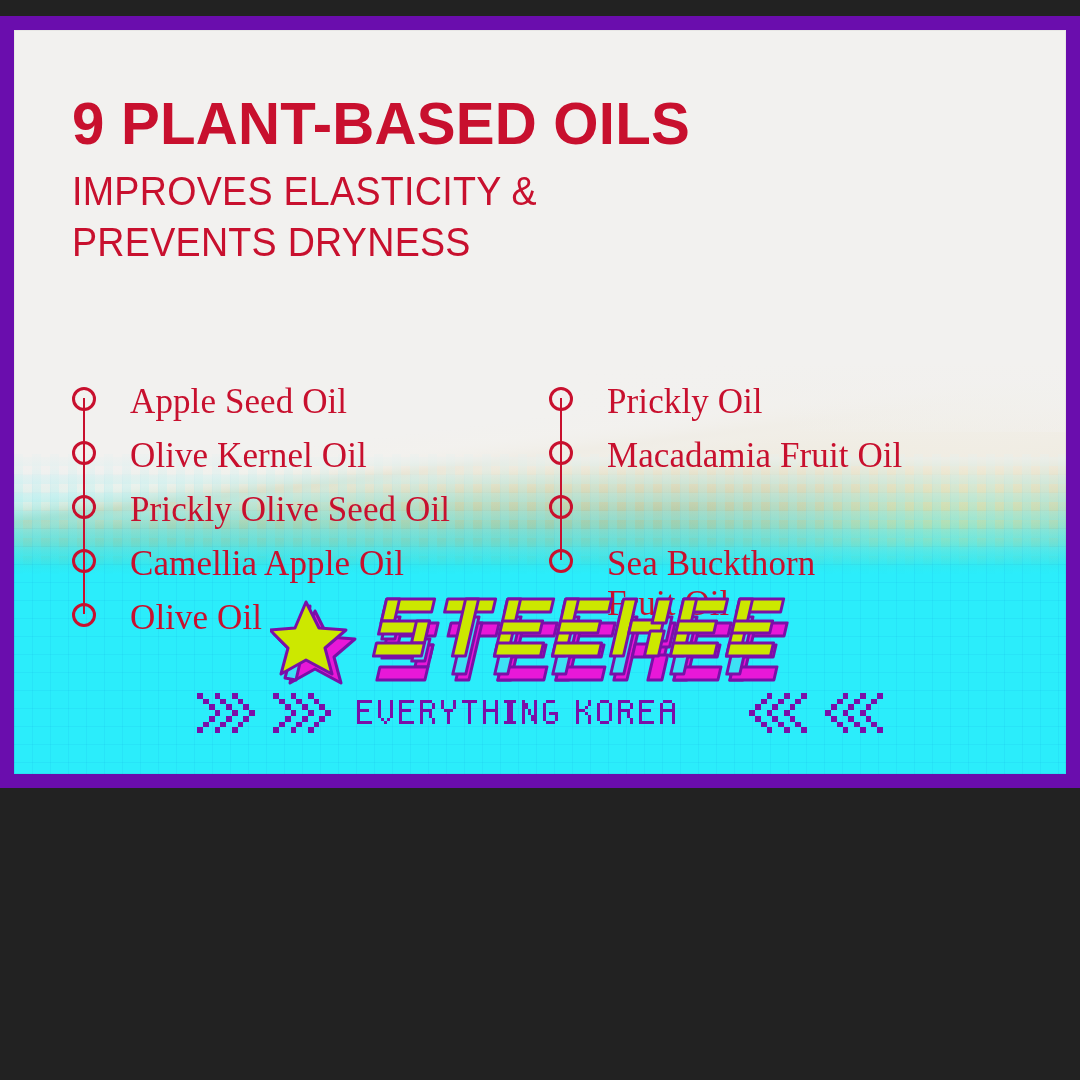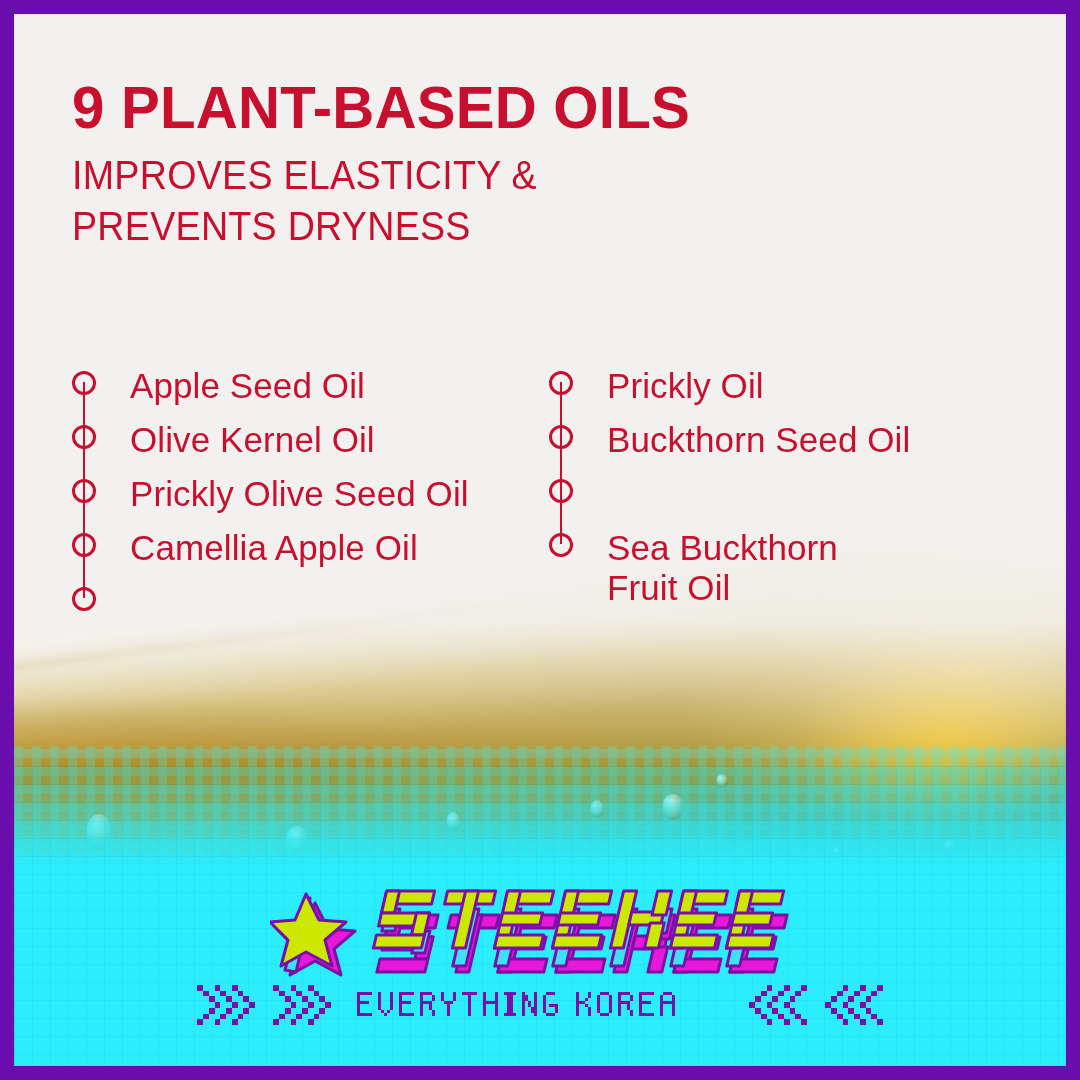--- a/index.html
+++ b/index.html
@@ -1,23 +1,24 @@
 <!DOCTYPE html>
 <html><head>
 <meta charset="utf-8">
 <style>
   html,body{margin:0;padding:0;background:#222;}
   *{box-sizing:border-box;}
 
   .canvas{
     position:relative;
-    width:1080px;height:1080px;
+    width:1080px;height:772px;
     overflow:hidden;
     background:#6A0DAD;
     font-family:"Liberation Sans", sans-serif;
+    margin-top:16px;
   }
 
   
   .inner{
     position:absolute;
     left:14px;top:14px;right:14px;bottom:14px;
     overflow:hidden;
     background:#F2F1EF;
   }
 
@@ -175,21 +176,21 @@
   .col{position:relative;}
   .col-left{width:500px;}
   .col-right{width:500px;}
   .track{
     position:absolute;left:11px;top:16px;width:2px;
     background:#C8102E;
   }
   .col-left  .track{height:216px;}
   .col-right .track{height:162px;}
 
-  ul.oil-list{list-style:none;margin:0;padding:0;position:relative;}
+  ul.oil-list{list-style:none;margin:0;padding:0;position:relative;font-family:Liberation Serif, serif;}
   ul.oil-list li{
     position:relative;
     display:flex;
     align-items:flex-start;
     height:54px;
     margin:0;
   }
   ul.oil-list li.two-line{height:auto;min-height:54px;}
   .dot{
     position:relative;
@@ -311,34 +312,35 @@
           <li>
             <span class="dot"></span>
             <span class="oil-name">Prickly Olive Seed Oil</span>
           </li>
           <li>
             <span class="dot"></span>
             <span class="oil-name">Camellia Apple Oil</span>
           </li>
           <li>
             <span class="dot"></span>
+            <span class="oil-name">Olive Oil</span>
           </li>
         </ul>
       </div>
 
       <div class="col col-right">
         <div class="track"></div>
         <ul class="oil-list">
           <li>
             <span class="dot"></span>
             <span class="oil-name">Prickly Oil</span>
           </li>
           <li>
             <span class="dot"></span>
-            <span class="oil-name">Buckthorn Seed Oil</span>
+            <span class="oil-name">Macadamia Fruit Oil</span>
           </li>
           <li>
             <span class="dot"></span>
           </li>
           <li class="two-line">
             <span class="dot"></span>
             <span class="oil-name">Sea Buckthorn
 Fruit Oil</span>
           </li>
         </ul>

